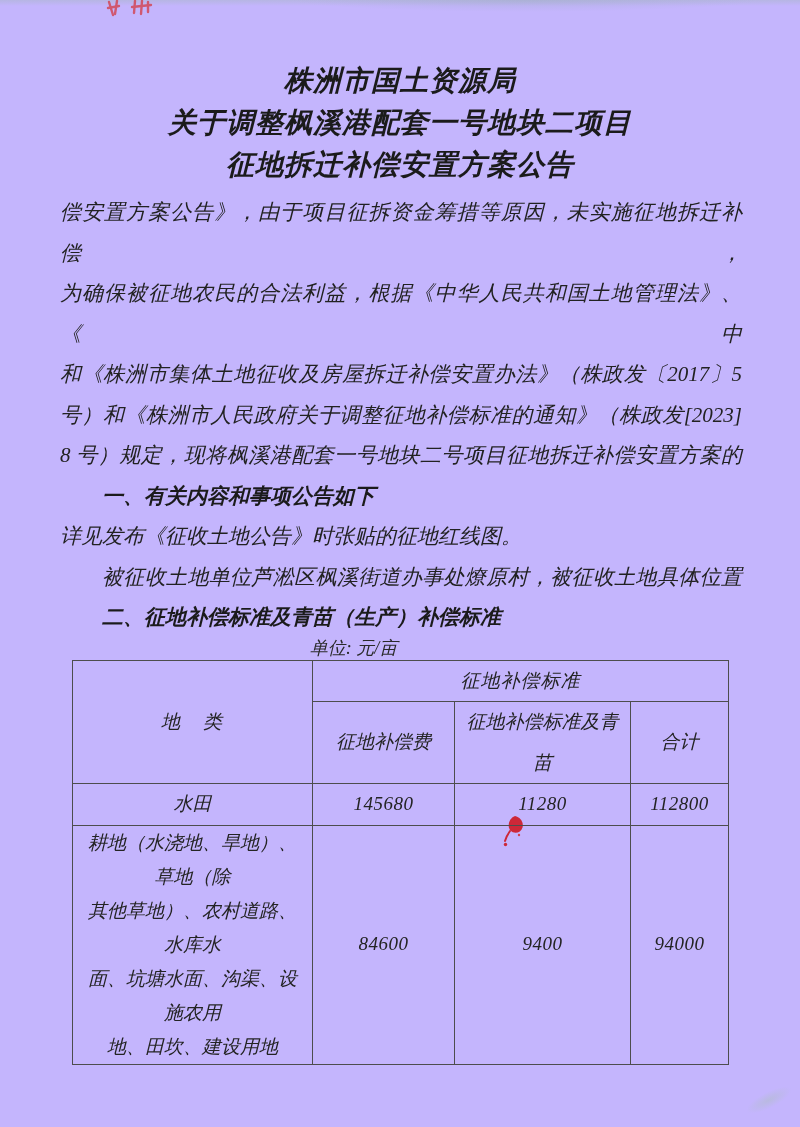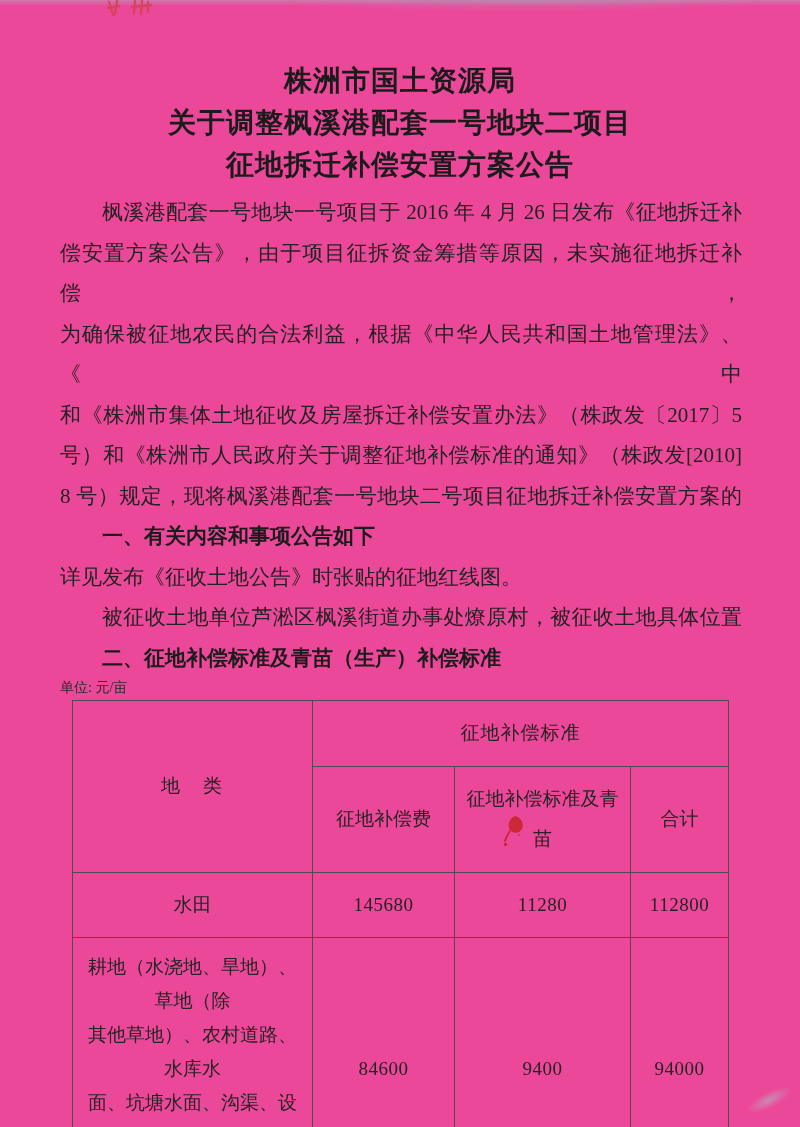--- a/index.html
+++ b/index.html
@@ -1,23 +1,24 @@
 <!DOCTYPE html>
 <html><head>
 <meta charset="utf-8">
 <style>
   html, body { margin: 0; padding: 0; background: #ffffff; }
   .page {
     position: relative;
     width: 800px;
     height: 1127px;
-    background: #ec4899;
+    background: #c4b5fd;
     overflow: hidden;
     font-family: "Liberation Serif", "DejaVu Serif", serif;
     color: #1e1e1e;
+    font-style: italic;
   }
   
   .scan-top-edge {
     position: absolute; left: 0; top: 0; right: 0; height: 6px;
     background: linear-gradient(180deg, rgba(165,182,195,0.45), rgba(165,182,195,0));
     pointer-events: none;
   }
   .scan-top-smudge {
     position: absolute; left: 290px; top: 0; width: 470px; height: 12px;
     background: radial-gradient(ellipse at 50% 0%, rgba(150,170,185,0.35), rgba(150,170,185,0) 70%);
@@ -47,39 +48,39 @@
     margin: 6px 58px 0 60px;
     font-size: 21px;
     line-height: 40.5px;
     color: #222;
   }
   .line { text-align: justify; text-align-last: justify; }
   .line.short { text-align-last: left; }
   .line.indent { text-indent: 2em; }
   .heading { font-weight: bold; text-indent: 2em; color: #1b1b1b; }
   .unit-row {
-    text-align: left;
+    text-align: center;
     padding-right: 95px;
-    font-size: 14px;
+    font-size: 18px;
     line-height: 20px;
     color: #2a2a2a;
   }
   
   table.comp {
     border-collapse: collapse;
     table-layout: fixed;
     margin-left: 12px;
     margin-top: 2px;
     width: 656px;
   }
   table.comp td {
     border: 1px solid #4d4d4d;
     text-align: center;
     vertical-align: middle;
-    padding: 12px 6px;
+    padding: 0 6px;
     font-size: 19px;
     color: #242424;
   }
   td.group-hd { font-size: 19px; letter-spacing: 1px; }
   td.sub-hd { font-size: 18px; }
   td.land-hd { font-size: 19px; letter-spacing: 2px; }
   td.num { font-size: 20px; letter-spacing: 0.5px; }
   td.cat { font-size: 18px; }
   td.cat-multi {
     font-size: 18px;
@@ -118,25 +119,24 @@
   </svg>
 
   <div class="content">
 
     <div class="title-block">株洲市国土资源局
 关于调整枫溪港配套一号地块二项目
 征地拆迁补偿安置方案公告</div>
 
     <div class="body-text">
 
-      <div class="line indent">枫溪港配套一号地块一号项目于 2016 年 4 月 26 日发布《征地拆迁补</div>
       <div class="line">偿安置方案公告》，由于项目征拆资金筹措等原因，未实施征地拆迁补偿，</div>
       <div class="line">为确保被征地农民的合法利益，根据《中华人民共和国土地管理法》、《中</div>
       <div class="line">和《株洲市集体土地征收及房屋拆迁补偿安置办法》（株政发〔2017〕5</div>
-      <div class="line">号）和《株洲市人民政府关于调整征地补偿标准的通知》（株政发[2010]</div>
+      <div class="line">号）和《株洲市人民政府关于调整征地补偿标准的通知》（株政发[2023]</div>
       <div class="line">8 号）规定，现将枫溪港配套一号地块二号项目征地拆迁补偿安置方案的</div>
 
       <div class="line short heading">一、有关内容和事项公告如下</div>
 
       <div class="line short">详见发布《征收土地公告》时张贴的征地红线图。</div>
       <div class="line indent">被征收土地单位芦淞区枫溪街道办事处燎原村，被征收土地具体位置</div>
 
       <div class="line short heading">二、征地补偿标准及青苗（生产）补偿标准</div>
 
       <div class="unit-row">单位: 元/亩</div>

